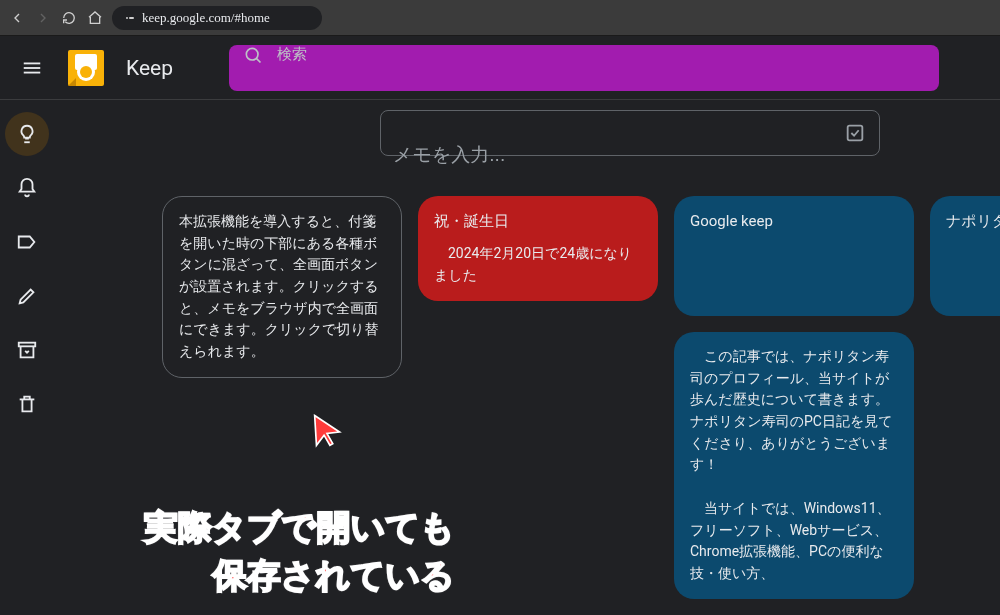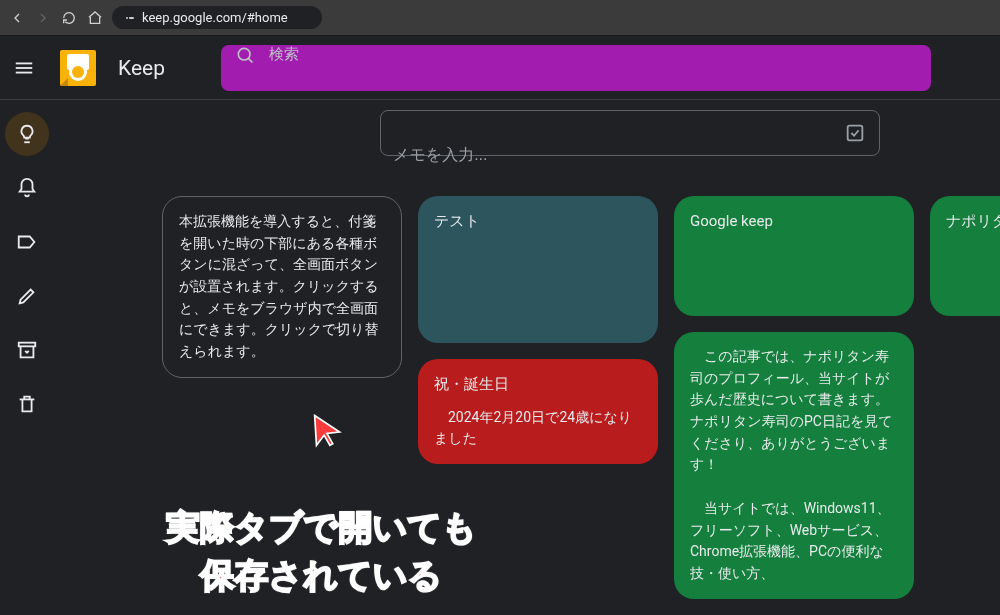--- a/index.html
+++ b/index.html
@@ -11,38 +11,39 @@
     overflow: hidden;
     position: relative;
   }
   
   .browser-bar {
     height: 36px;
     background: #3b3b3b;
     display: flex; align-items: center;
     padding: 0 8px; gap: 8px;
     border-bottom: 1px solid #1a1a1a;
+    font-family: Liberation Serif, serif;
   }
   .browser-bar .nav-ic { color: #bdbdbd; width: 18px; height: 18px; display:flex; align-items:center; justify-content:center; }
   .browser-bar .nav-ic.disabled { opacity: .5; }
   .url-pill {
     background: #202124;
     border-radius: 16px;
     display: flex; align-items: center;
     padding: 4px 12px; gap: 6px;
     font-size: 13px; color: #e8eaed;
     flex: 0 0 auto;
     min-width: 210px;
   }
   .url-pill .lock { width:12px; height:12px; }
   
   .app-header {
     height: 64px;
     display: flex; align-items: center;
-    padding: 0 4px; gap: 16px;
+    padding: 0 12px; gap: 16px;
     border-bottom: 1px solid rgba(255,255,255,0.12);
   }
   .burger { width:40px; height:40px; display:flex; align-items:center; justify-content:center; }
   .logo {
     width: 36px; height: 36px; position: relative;
     background: #f9b208;
     border-radius: 2px;
   }
   .logo::before {
     content:""; position:absolute; left:7px; top:4px;
@@ -98,64 +99,64 @@
     margin-left: 326px;
     margin-bottom: 40px;
     background: #202124;
     border: 1px solid #5f6368;
     border-radius: 8px;
     display: flex; align-items: center;
     padding: 0 12px; gap: 8px;
   }
   .take-note input {
     flex:1; background: transparent; border:none; outline:none;
-    color:#ec4899; font-size:16px;margin-top:44px;
+    color:#ec4899; font-size:19px;margin-top:44px;
   }
   .take-note input::placeholder{ color:#9aa0a6; }
   .tn-ic { color:#9aa0a6; width:24px; height:24px; display:flex; align-items:center; justify-content:center;}
   .brush-edge {
     position:absolute; right:0; top:146px; color:#9aa0a6;
   }
   
   .notes {
     display: flex; gap: 16px; padding-left: 108px; position:relative;
   }
   .col { display:flex; flex-direction:column; gap:16px; }
   .note {
     width: 240px;
     border-radius: 20px;
     padding: 14px 16px;
     font-size: 14px;
     line-height: 1.55;
   }
   .note.outline { border:1px solid #5f6368; color:#e8eaed; }
   .note.teal { background:#2d555e; }
-  .note.teal-dark { background:#15803d; }
+  .note.teal-dark { background:#0c4a6e; }
   .note.maroon { background:#b91c1c; }
   .note .title { font-size: 15px; margin-bottom:10px; }
   .note .title.bigspace { margin-bottom: 96px; }
   .note .body { white-space: pre-wrap; }
   .note.min100 { min-height:100px; }
   .col3note2 { margin-top: 0; }
   .col3 .note:first-child { min-height: 120px; }
   .col4 .note:first-child { min-height: 120px; }
   
   .arrow {
     position:absolute; left:303px; top:410px;
     transform: rotate(-30deg);
   }
   .arrow svg { width:40px; height:40px; }
   .anno {
-    position:absolute; left:166px; top:504px;
+    position:absolute; left:144px; top:504px;
     font-size: 34px; font-weight: 700;
     color:#ff3b3b;
     -webkit-text-stroke: 2px #fff;
     text-shadow: 0 0 2px #fff;
     line-height: 1.4;
-    text-align: center;
+    text-align: right;
   }
   svg { display:block; }
 </style>
 </head>
 <body>
 
 <div class="browser-bar">
   <div class="nav-ic">
     <svg viewBox="0 0 24 24" width="16" height="16" fill="none" stroke="#cfcfcf" stroke-width="2">
         <path d="M15 6l-6 6 6 6"></path>
@@ -269,23 +270,20 @@
 
     <div class="notes">
 
       <div class="col">
         <div class="note outline">
           <div class="body">本拡張機能を導入すると、付箋を開いた時の下部にある各種ボタンに混ざって、全画面ボタンが設置されます。クリックすると、メモをブラウザ内で全画面にできます。クリックで切り替えられます。</div>
         </div>
       </div>
 
       <div class="col">
-        <div class="note teal">
-          <div class="title bigspace">テスト</div>
-        </div>
         <div class="note maroon">
           <div class="title">祝・誕生日</div>
           <div class="body">　2024年2月20日で24歳になりました</div>
         </div>
       </div>
 
       <div class="col col3">
         <div class="note teal-dark min100">
           <div class="title">Google keep</div>
         </div>

